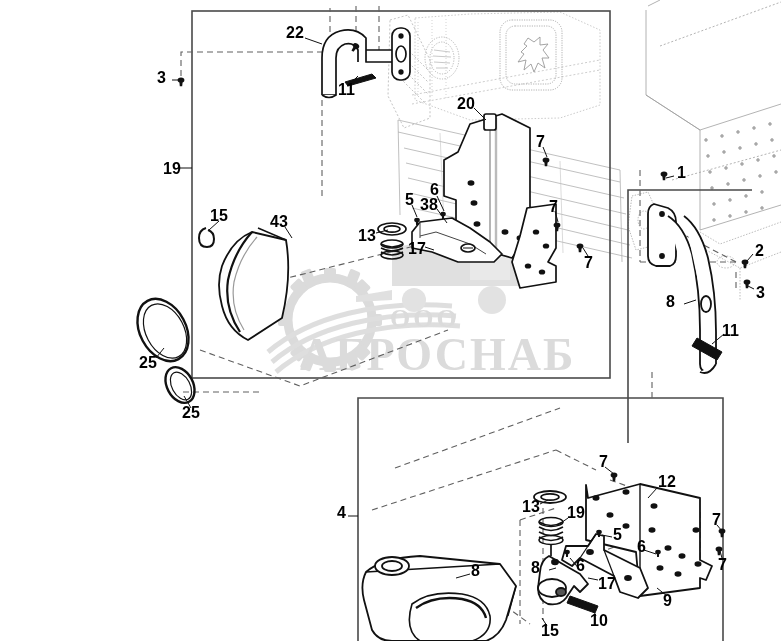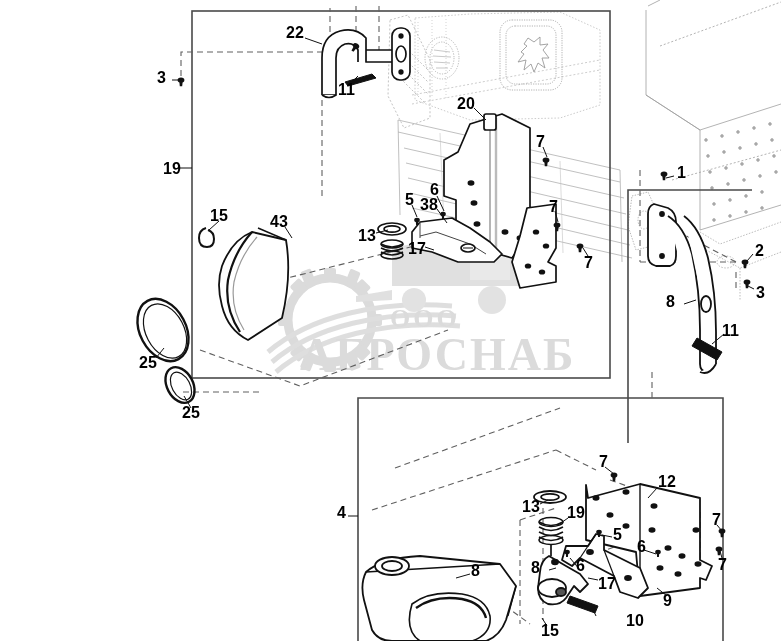--- a/index.html
+++ b/index.html
@@ -467,16 +467,16 @@
   <div class="callout-label" style="left:712px; top:512px;">7</div>
   <div class="callout-label" style="left:718px; top:557px;">7</div>
   <div class="callout-label" style="left:522px; top:499px;">13</div>
   <div class="callout-label" style="left:567px; top:505px;">19</div>
   <div class="callout-label" style="left:613px; top:527px;">5</div>
   <div class="callout-label" style="left:637px; top:539px;">6</div>
   <div class="callout-label" style="left:531px; top:560px;">8</div>
   <div class="callout-label" style="left:576px; top:558px;">6</div>
   <div class="callout-label" style="left:598px; top:576px;">17</div>
   <div class="callout-label" style="left:663px; top:593px;">9</div>
-  <div class="callout-label" style="left:590px; top:613px;margin-left:36px;">10</div>
+  <div class="callout-label" style="left:590px; top:613px;">10</div>
   <div class="callout-label" style="left:541px; top:623px;">15</div>
 
 </div>
 
 </body></html>

